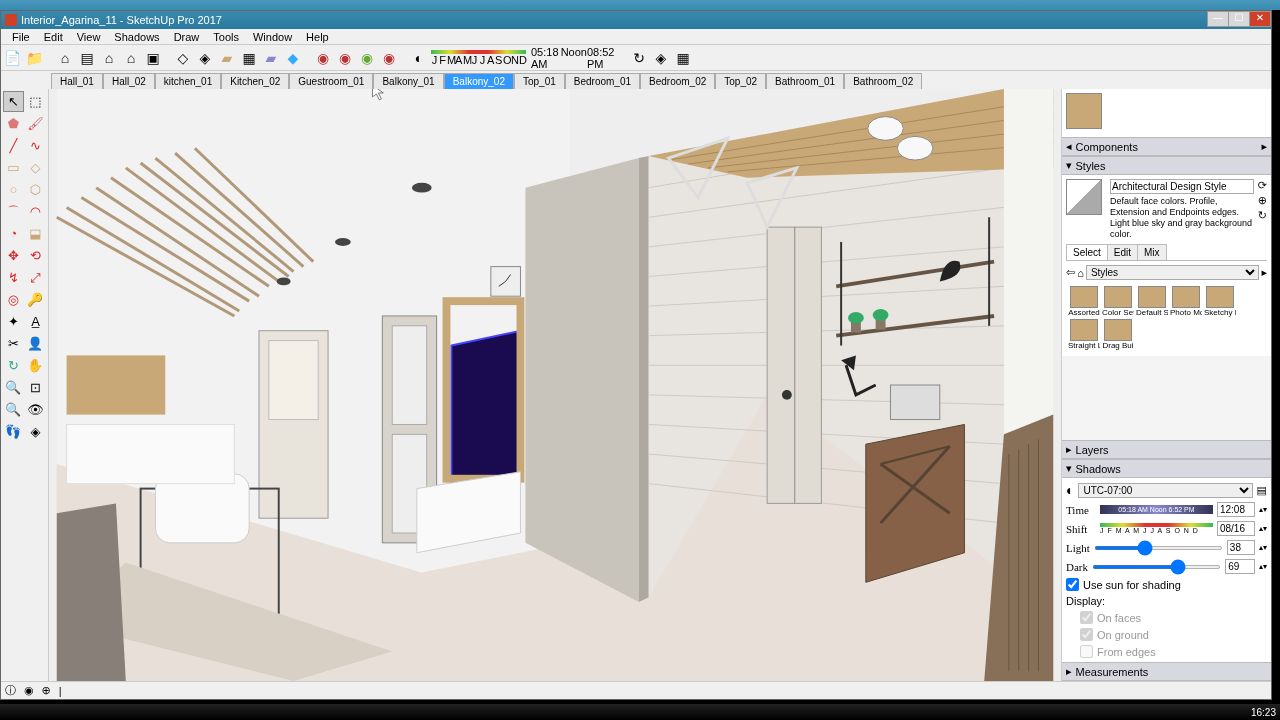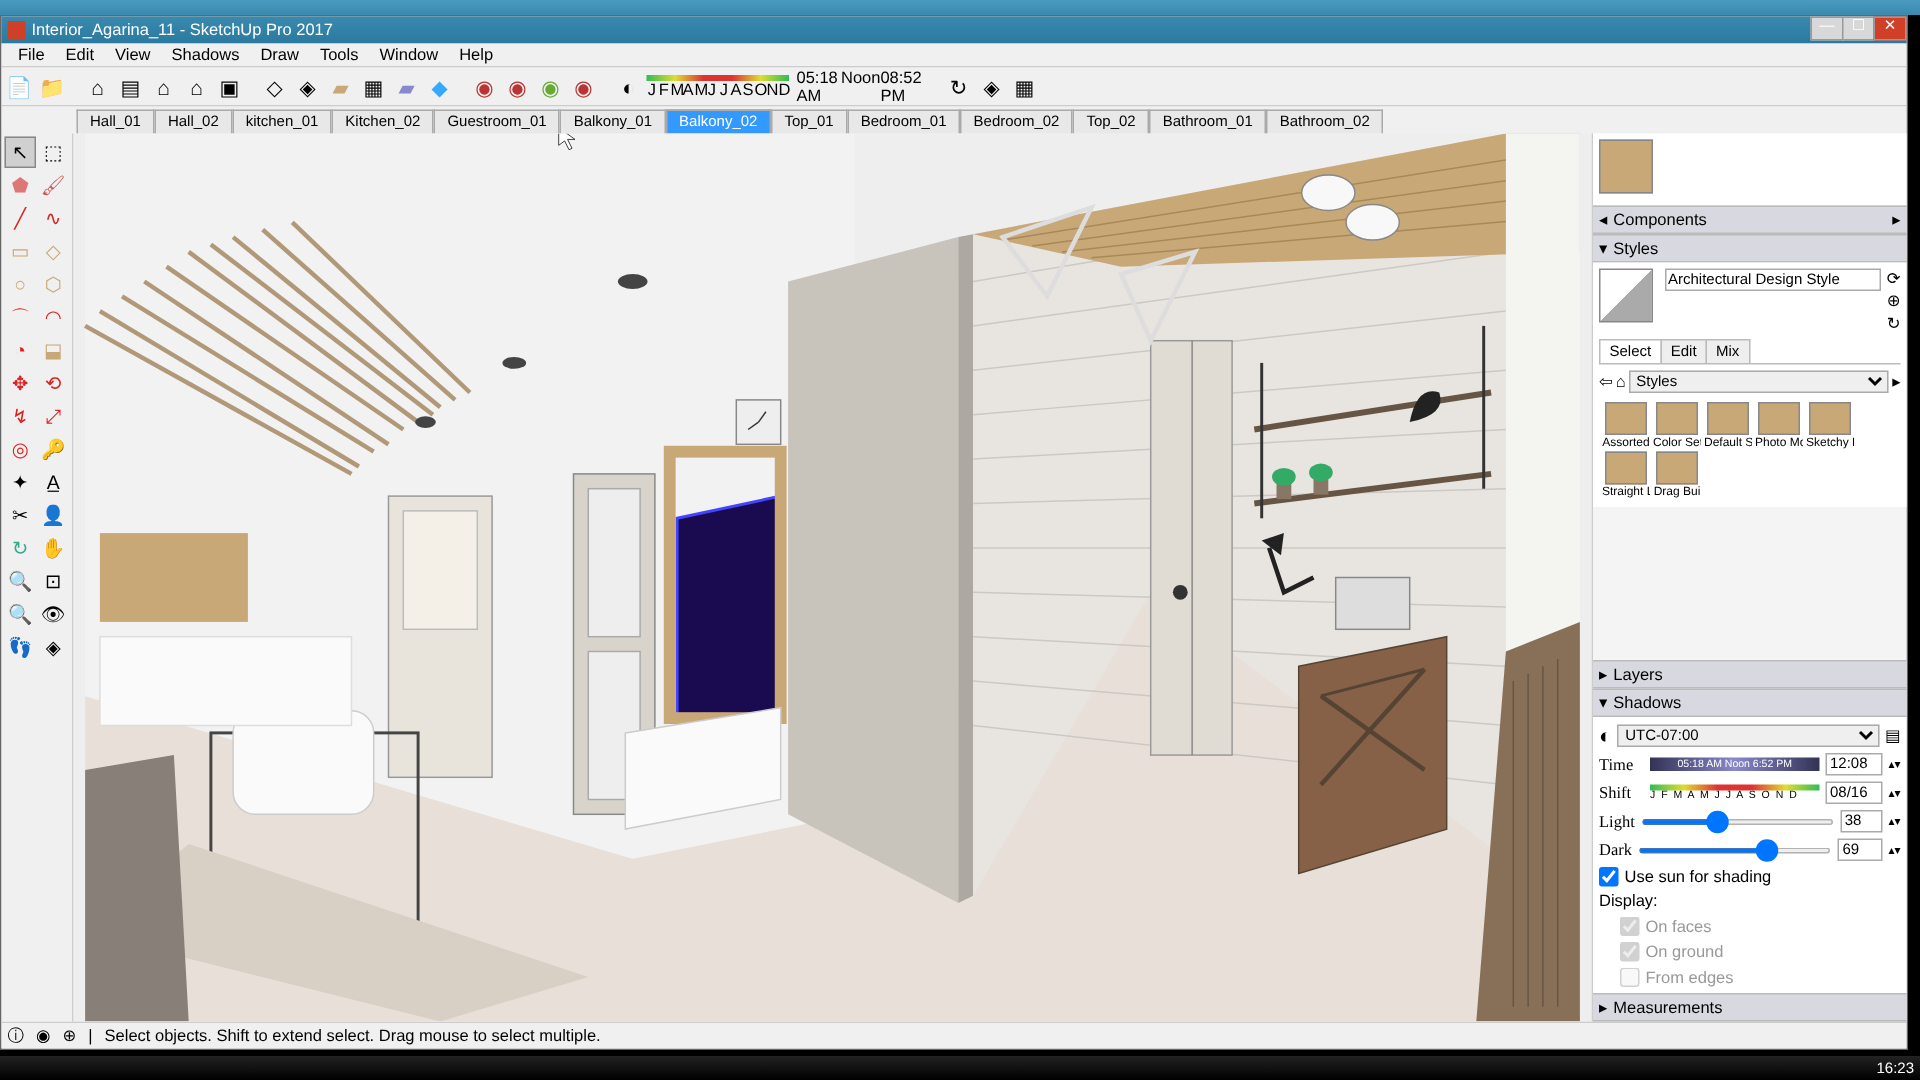--- a/index.html
+++ b/index.html
@@ -312,20 +312,21 @@
 
       <div class="panel-hdr">
         <span>▾</span>
           <span>Styles</span>
       </div>
       <div class="panel-body">
         <div style="display:flex;gap:4px">
           <div class="style-thumb"></div>
           <div style="flex:1">
             <input style="width: 100%; font-size: 10px; border: 1px solid rgb(170, 170, 170); padding: 1px;" value="Architectural Design Style">
+            <div style="font-size:9px;line-height:11px;margin-top:2px">Default face colors. Profile, Extension and Endpoints edges. Light blue sky and gray background color.</div>
           </div>
           <div style="display:flex;flex-direction:column;gap:2px">
             <span>⟳</span>
             <span>⊕</span>
             <span>↻</span>
           </div>
         </div>
         <div class="tabs-row" style="margin-top:4px" id="style-tabs">
             <span class="act">Select</span>
             <span>Edit</span>
@@ -435,19 +436,18 @@
           <span>Measurements</span>
       </div>
     </div>
   </div>
 
   <div class="statusbar">
     <span>ⓘ</span>
     <span>◉</span>
     <span>⊕</span>
     <span>|</span>
-    <span>Select objects. Shift to extend select. Drag mouse to select multiple.</span>
   </div>
 </div>
 
 <div class="taskbar">
   <div class="tray-time">16:23</div>
 </div>
 
 </body></html>

